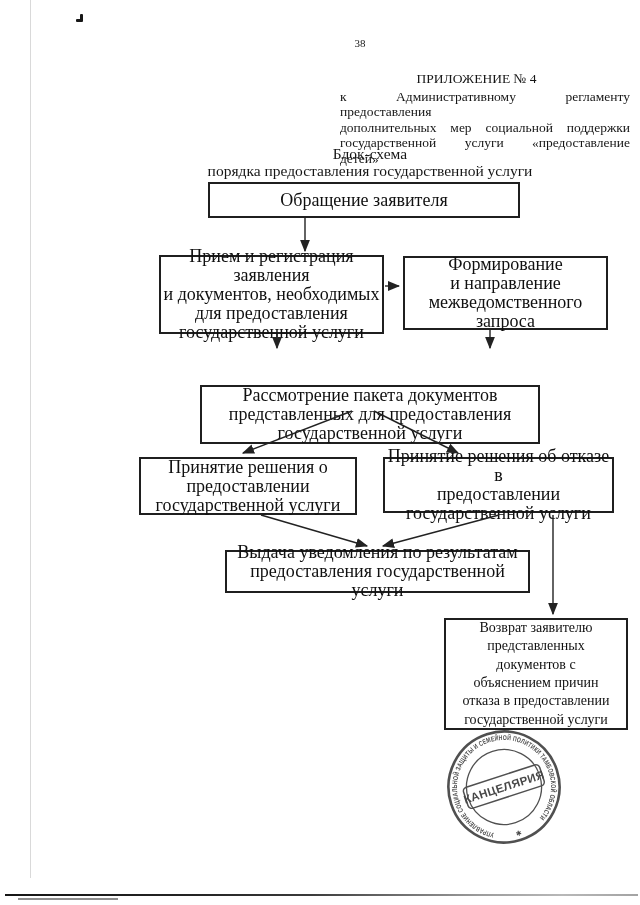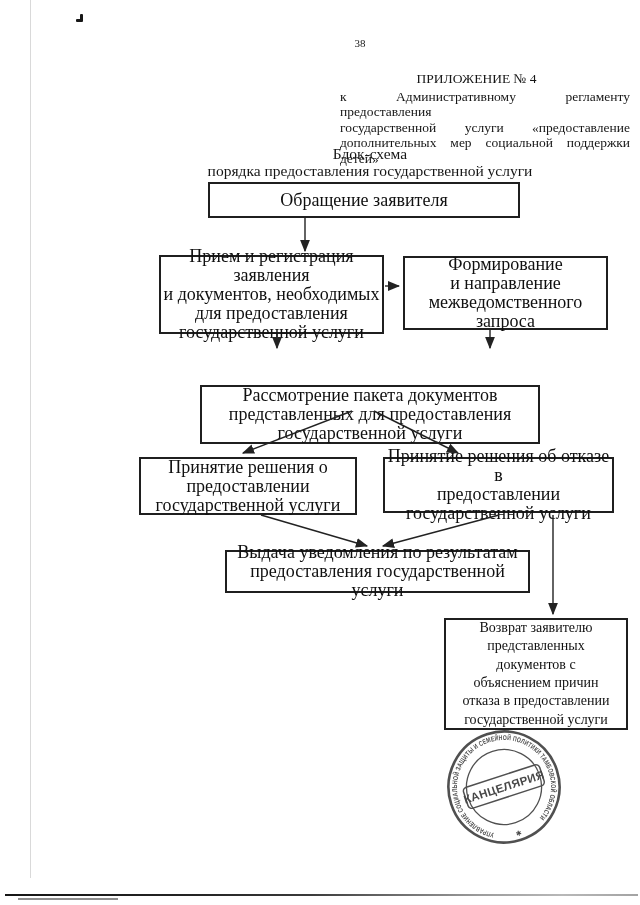--- a/index.html
+++ b/index.html
@@ -67,22 +67,22 @@
 
   <div class="left-edge"></div>
   <div class="ink-a"></div>
   <div class="ink-b"></div>
 
   <div class="page-number">38</div>
 
   <div class="appendix">
     <div class="appendix-title">ПРИЛОЖЕНИЕ № 4</div>
     <div class="jline">к Административному регламенту предоставления</div>
+    <div class="jline">дополнительных мер социальной поддержки</div>
     <div class="jline">государственной услуги «предоставление</div>
-    <div class="jline">дополнительных мер социальной поддержки</div>
     <div class="jline-last">детей»</div>
   </div>
 
   <div class="scheme-title">
     <div>Блок-схема</div>
     <div>порядка предоставления государственной услуги</div>
   </div>
 
   <div class="box" id="b-application">Обращение заявителя</div>
   <div class="box" id="b-reception">Прием и регистрация заявления

